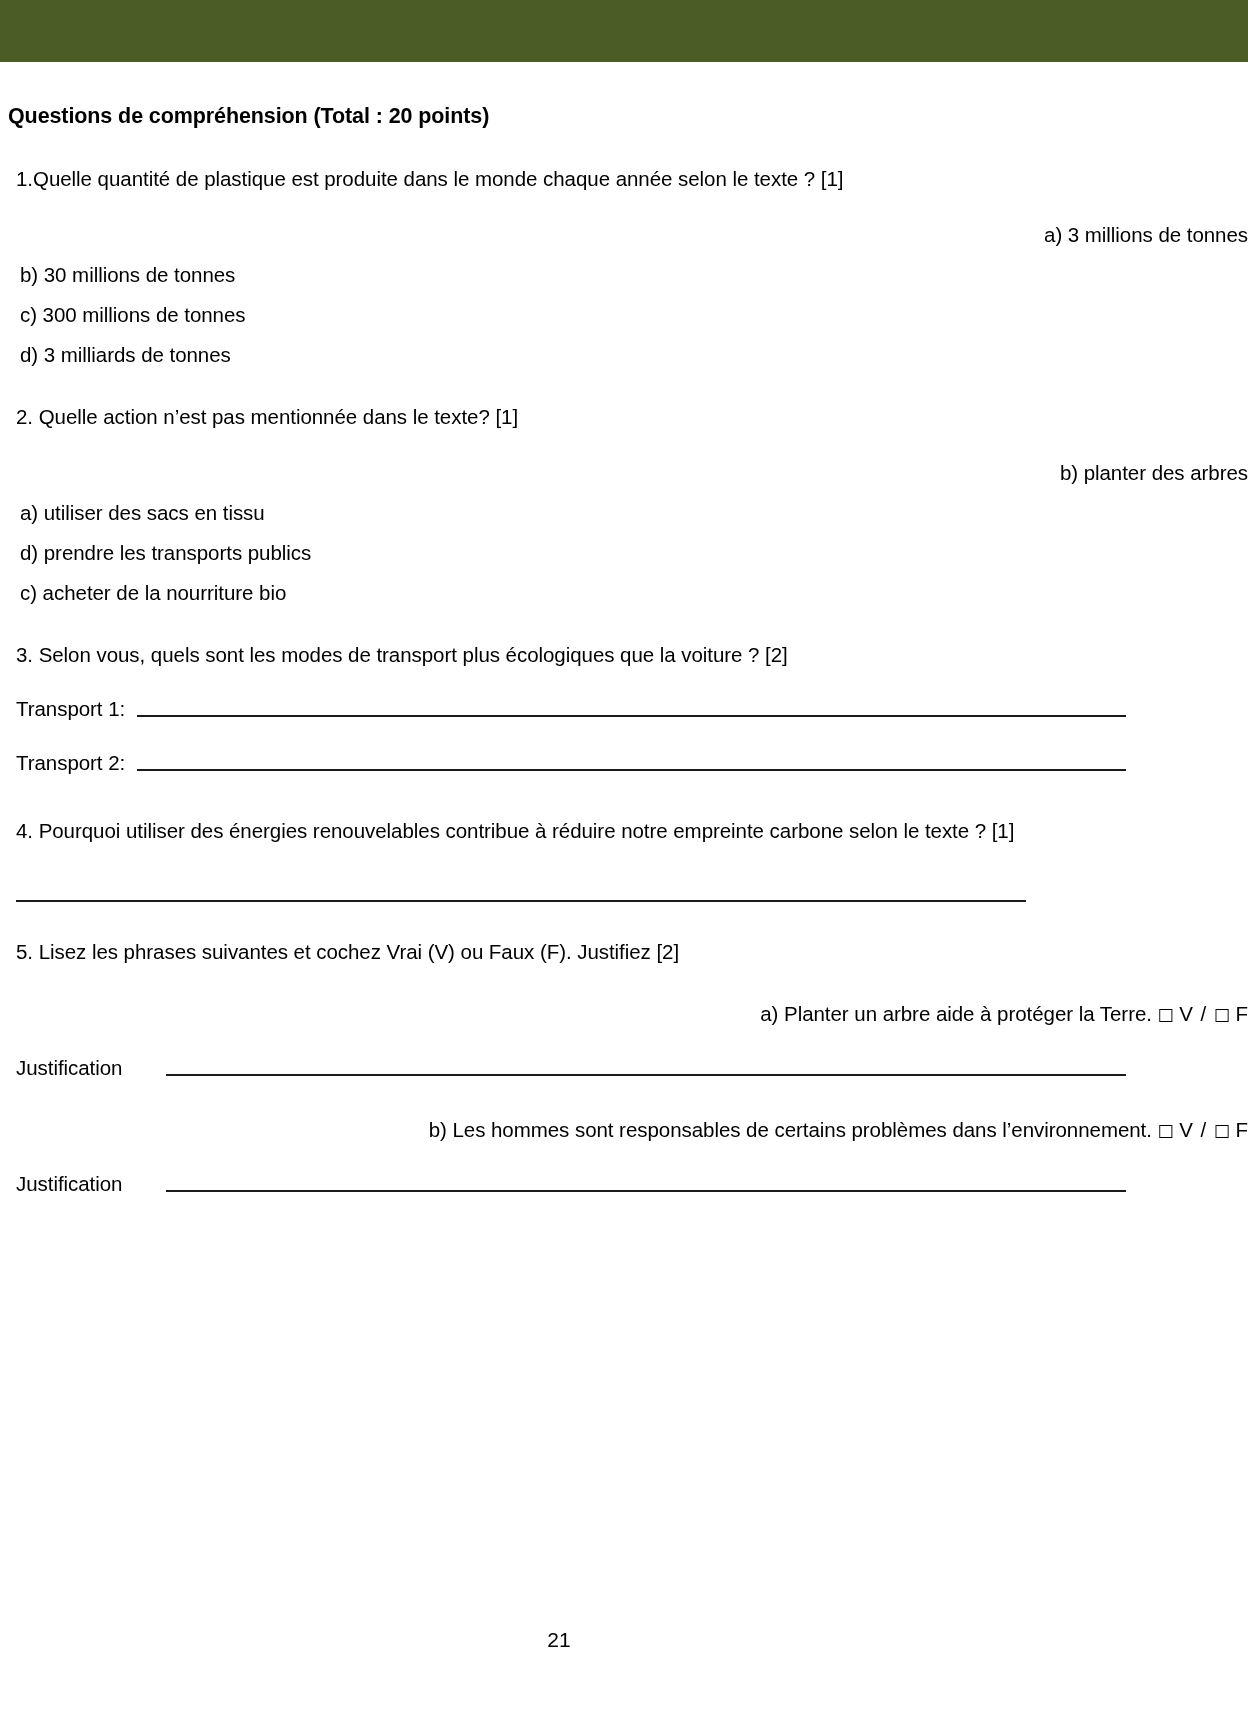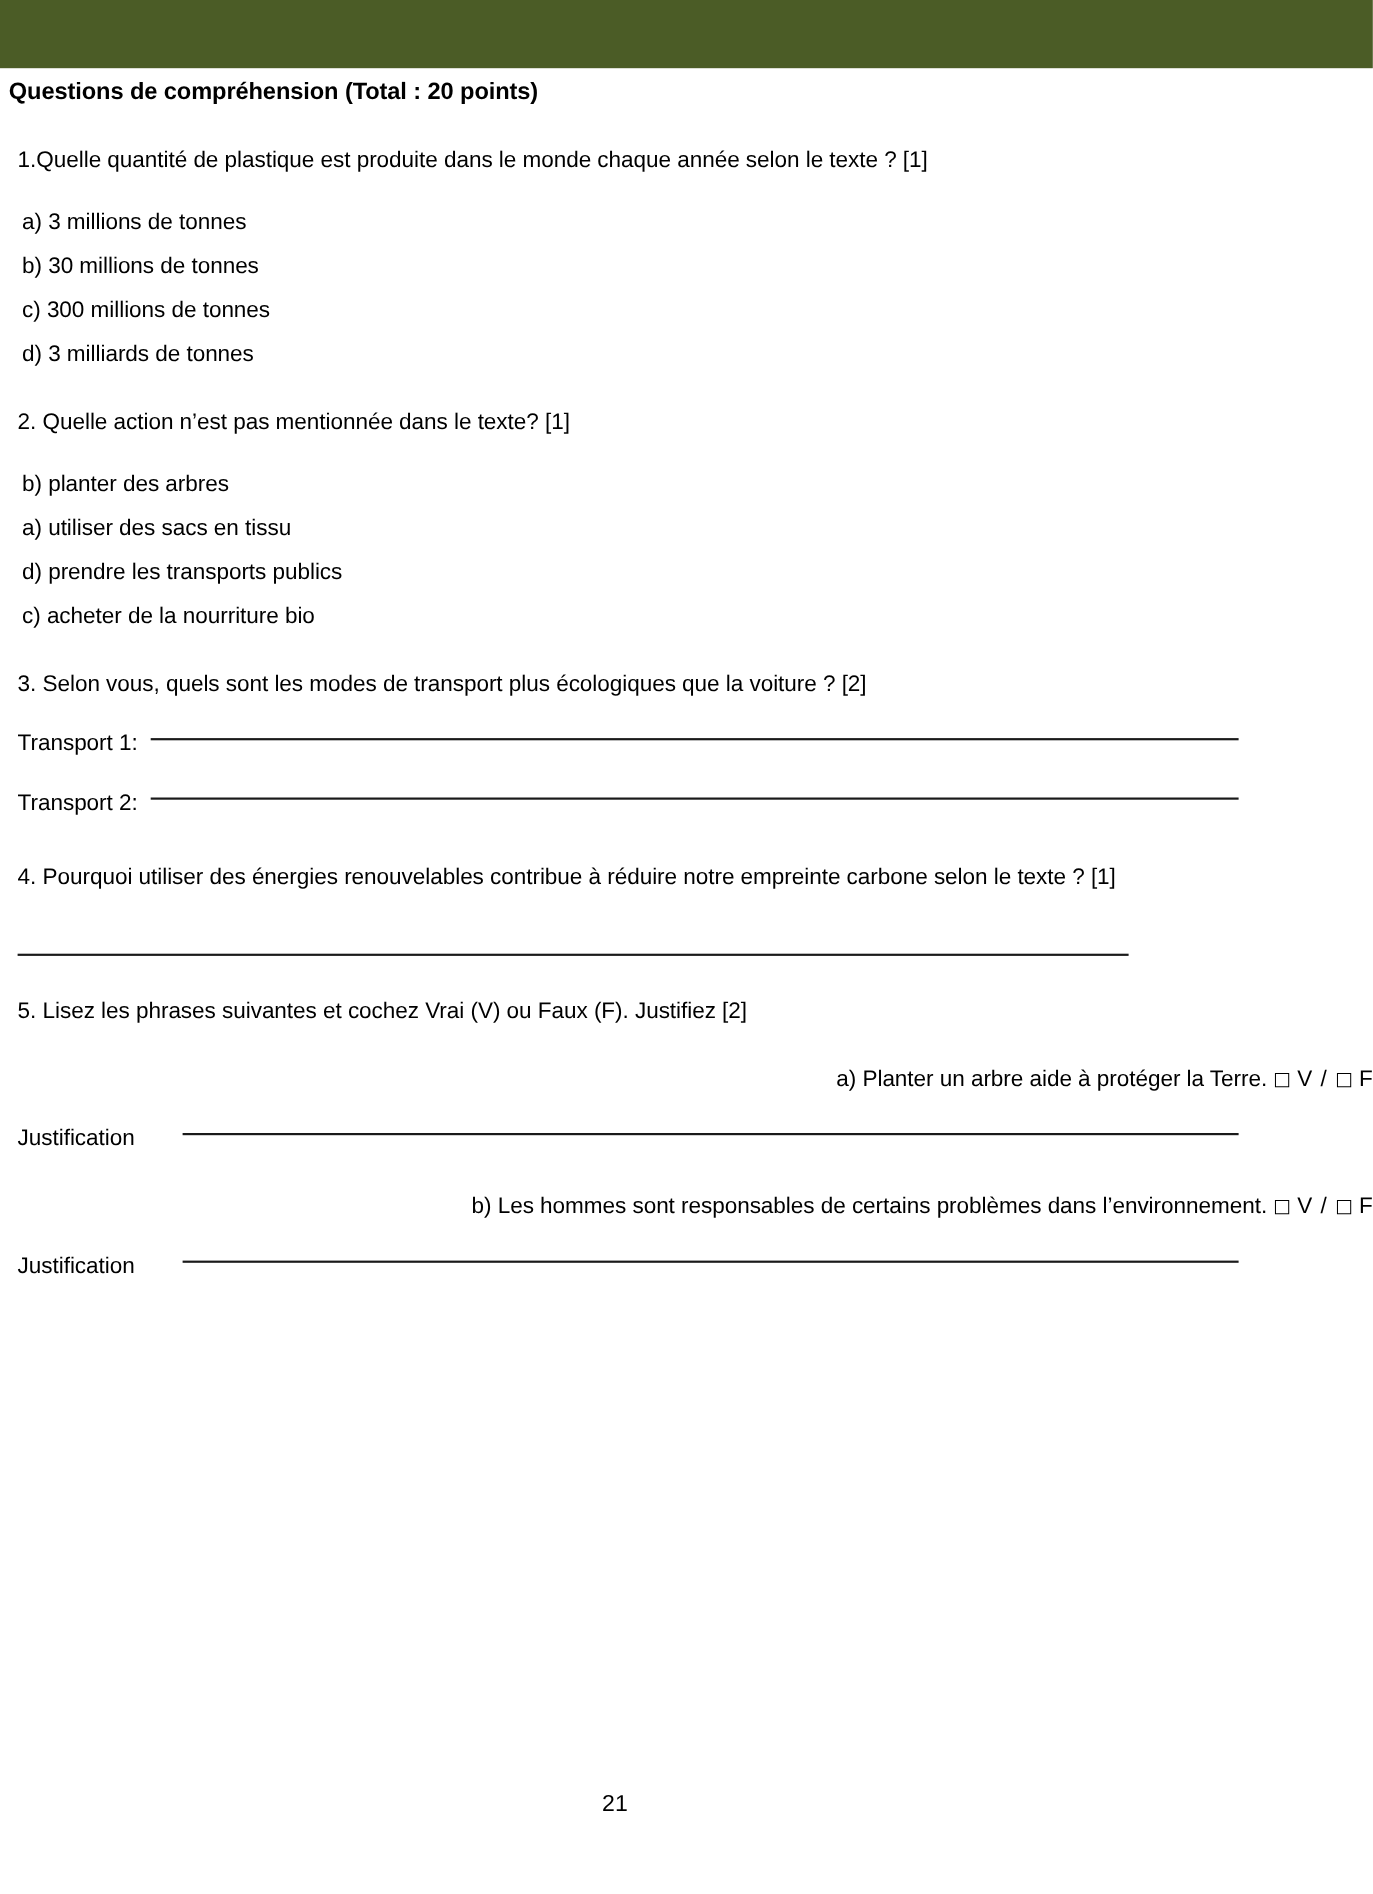--- a/index.html
+++ b/index.html
@@ -29,21 +29,21 @@
     position: absolute;
     top: 62px;
     left: 0;
     width: 1248px;
   }
 
   .section-title {
     font-size: 21.5px;
     font-weight: bold;
     letter-spacing: -0.1px;
-    margin: 9px 0 0 8px;
+    margin: 42px 0 0 8px;
   }
 
   .question {
     font-size: 20.5px;
     margin-left: 16px;
     margin-top: 38px;
     letter-spacing: -0.05px;
   }
 
   .question.wrap {
@@ -58,25 +58,26 @@
   .option {
     font-size: 20.5px;
     margin-left: 20px;
     margin-bottom: 0;
     padding-top: 16px;
     letter-spacing: -0.05px;
   }
 
   .option:first-child {
     padding-top: 10px;
+    text-align: right;
   }
 
   .fill-row {
     display: flex;
-    align-items: center;
+    align-items: flex-end;
     margin-left: 16px;
     margin-top: 30px;
     width: 1110px;
   }
 
   .fill-label {
     font-size: 20.5px;
     white-space: nowrap;
     letter-spacing: -0.05px;
   }

